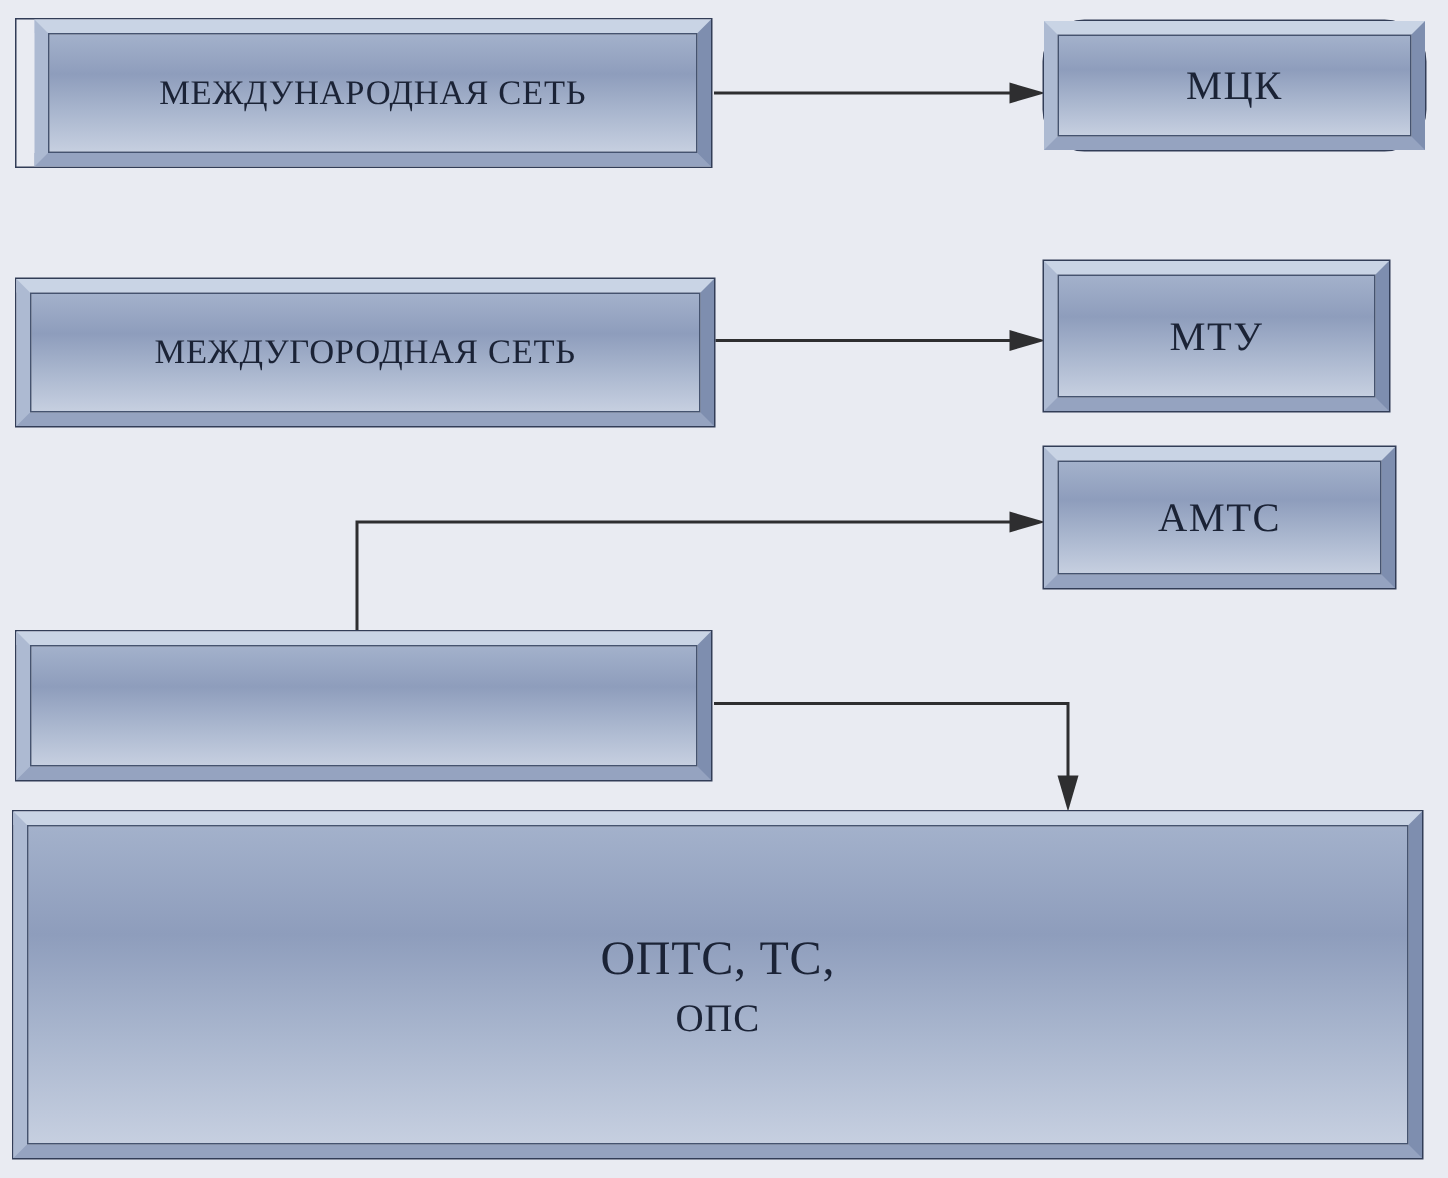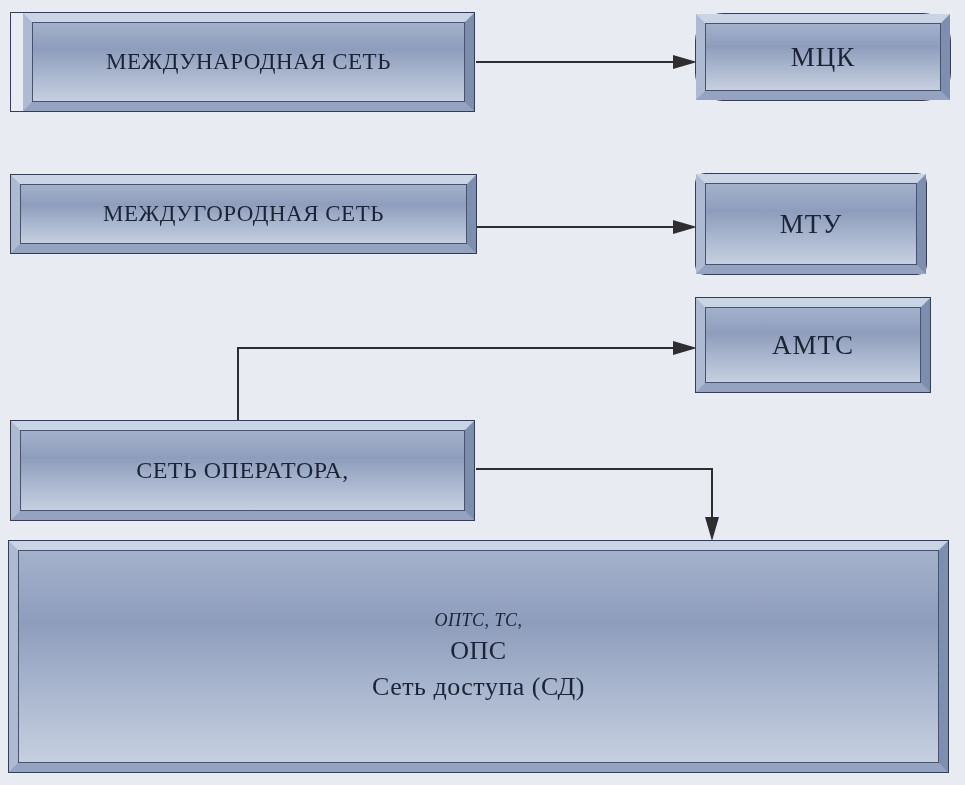--- a/index.html
+++ b/index.html
@@ -113,55 +113,53 @@
   </div>
 
   <div class="box" style="left:695px; top:13px; width:256px; height:88px;border-radius:28px;">
     <div class="bevel">
       <div class="face">
         <span class="label label-big">МЦК</span>
       </div>
     </div>
   </div>
 
-  <div class="box" style="left:10px; top:174px; width:467px; height:80px;">
+  <div class="box" style="left:10px; top:185px; width:467px; height:100px;">
     <div class="bevel">
       <div class="face">
         <span class="label">МЕЖДУГОРОДНАЯ СЕТЬ</span>
       </div>
     </div>
   </div>
 
-  <div class="box" style="left:695px; top:173px; width:232px; height:102px;border-radius:10px;">
+  <div class="box" style="left:695px; top:173px; width:232px; height:102px;">
     <div class="bevel">
       <div class="face">
         <span class="label label-big">МТУ</span>
       </div>
     </div>
   </div>
 
   <div class="box" style="left:695px; top:297px; width:236px; height:96px;">
     <div class="bevel">
       <div class="face">
         <span class="label label-big">АМТС</span>
       </div>
     </div>
   </div>
 
   <div class="box" style="left:10px; top:420px; width:465px; height:101px;">
     <div class="bevel">
       <div class="face">
-        <span class="label label-multiline">СЕТЬ ОПЕРАТОРА,</span>
       </div>
     </div>
   </div>
 
   <div class="box" style="left:8px; top:540px; width:941px; height:233px;">
     <div class="bevel">
       <div class="face">
-        <span class="label label-multiline" style="font-size:18px;font-style:italic;">ОПТС, ТС,</span>
+        <span class="label label-multiline" style="font-size:32px;">ОПТС, ТС,</span>
         <span class="label label-multiline" style="font-size:26px;">ОПС</span>
-        <span class="label label-multiline" style="font-size:26px;">Сеть доступа (СД)</span>
       </div>
     </div>
   </div>
 
 </div>
 
 </body></html>

